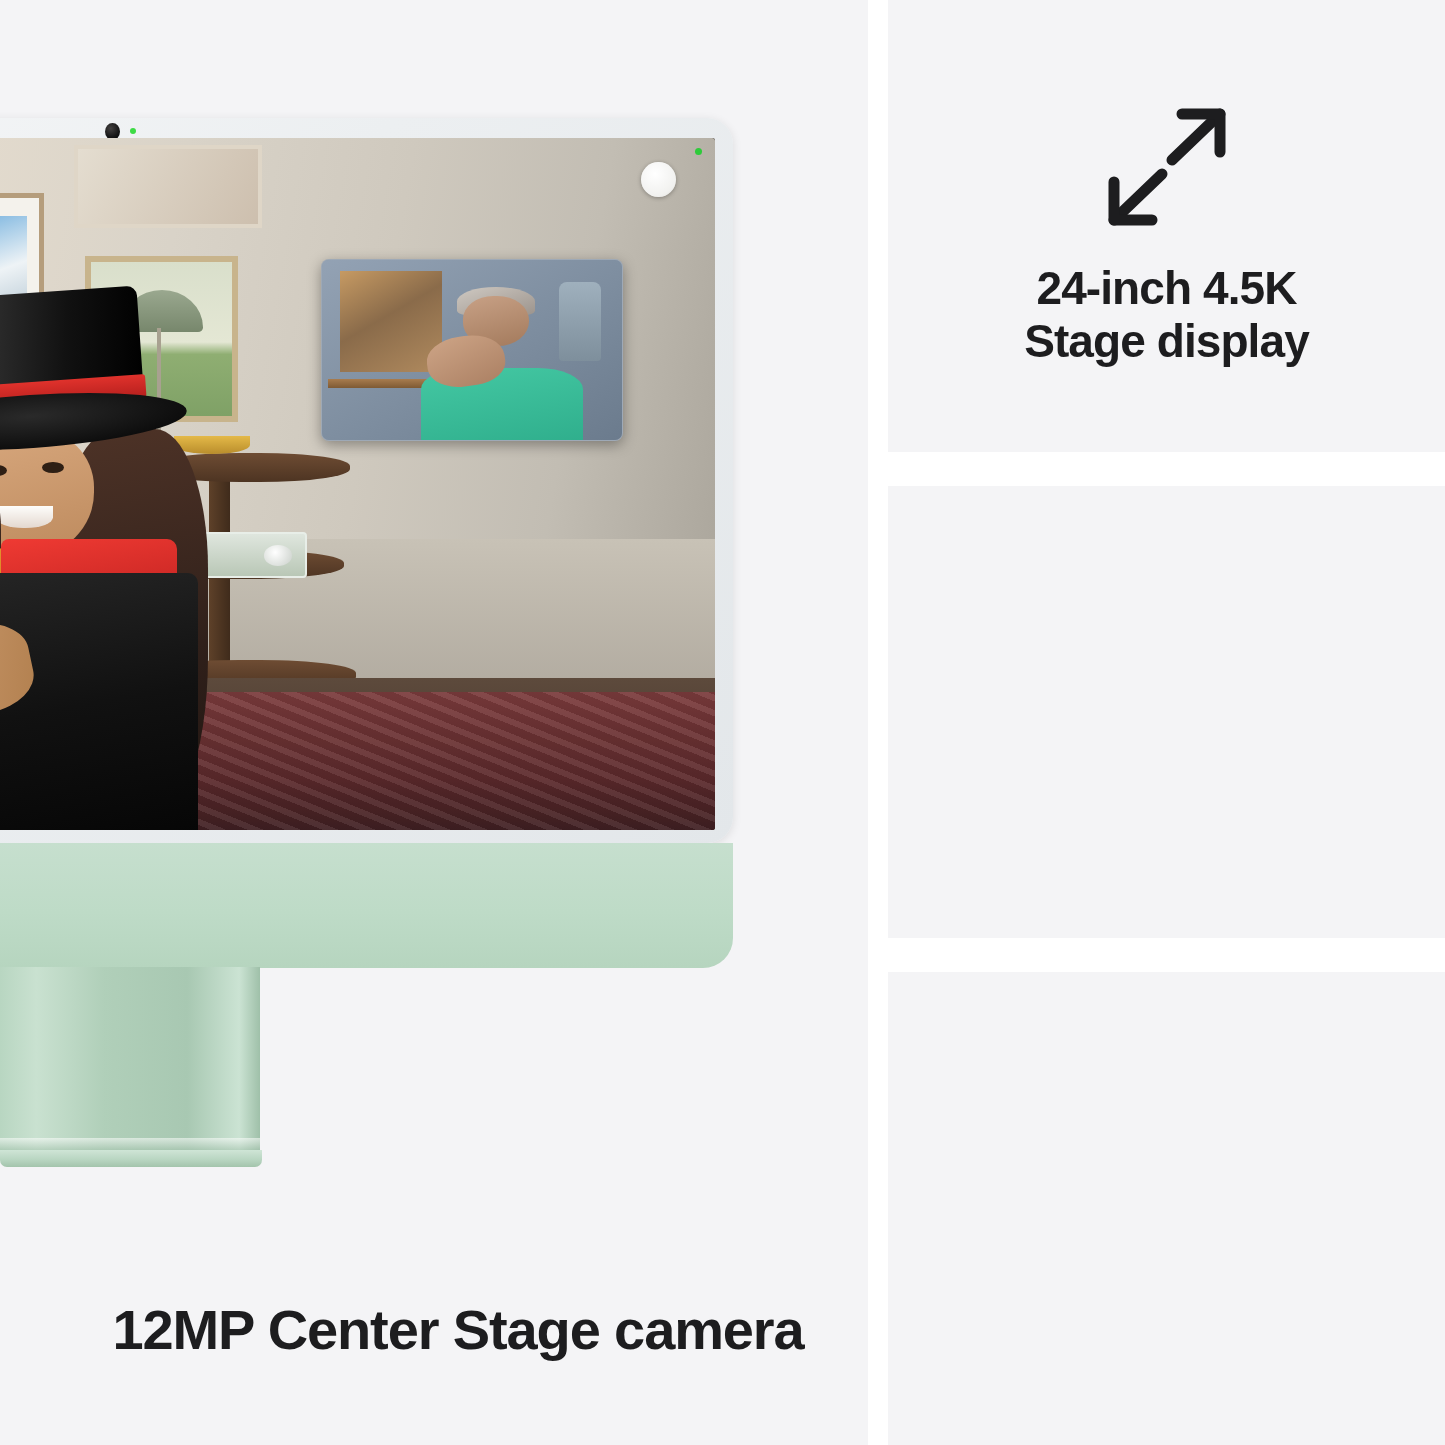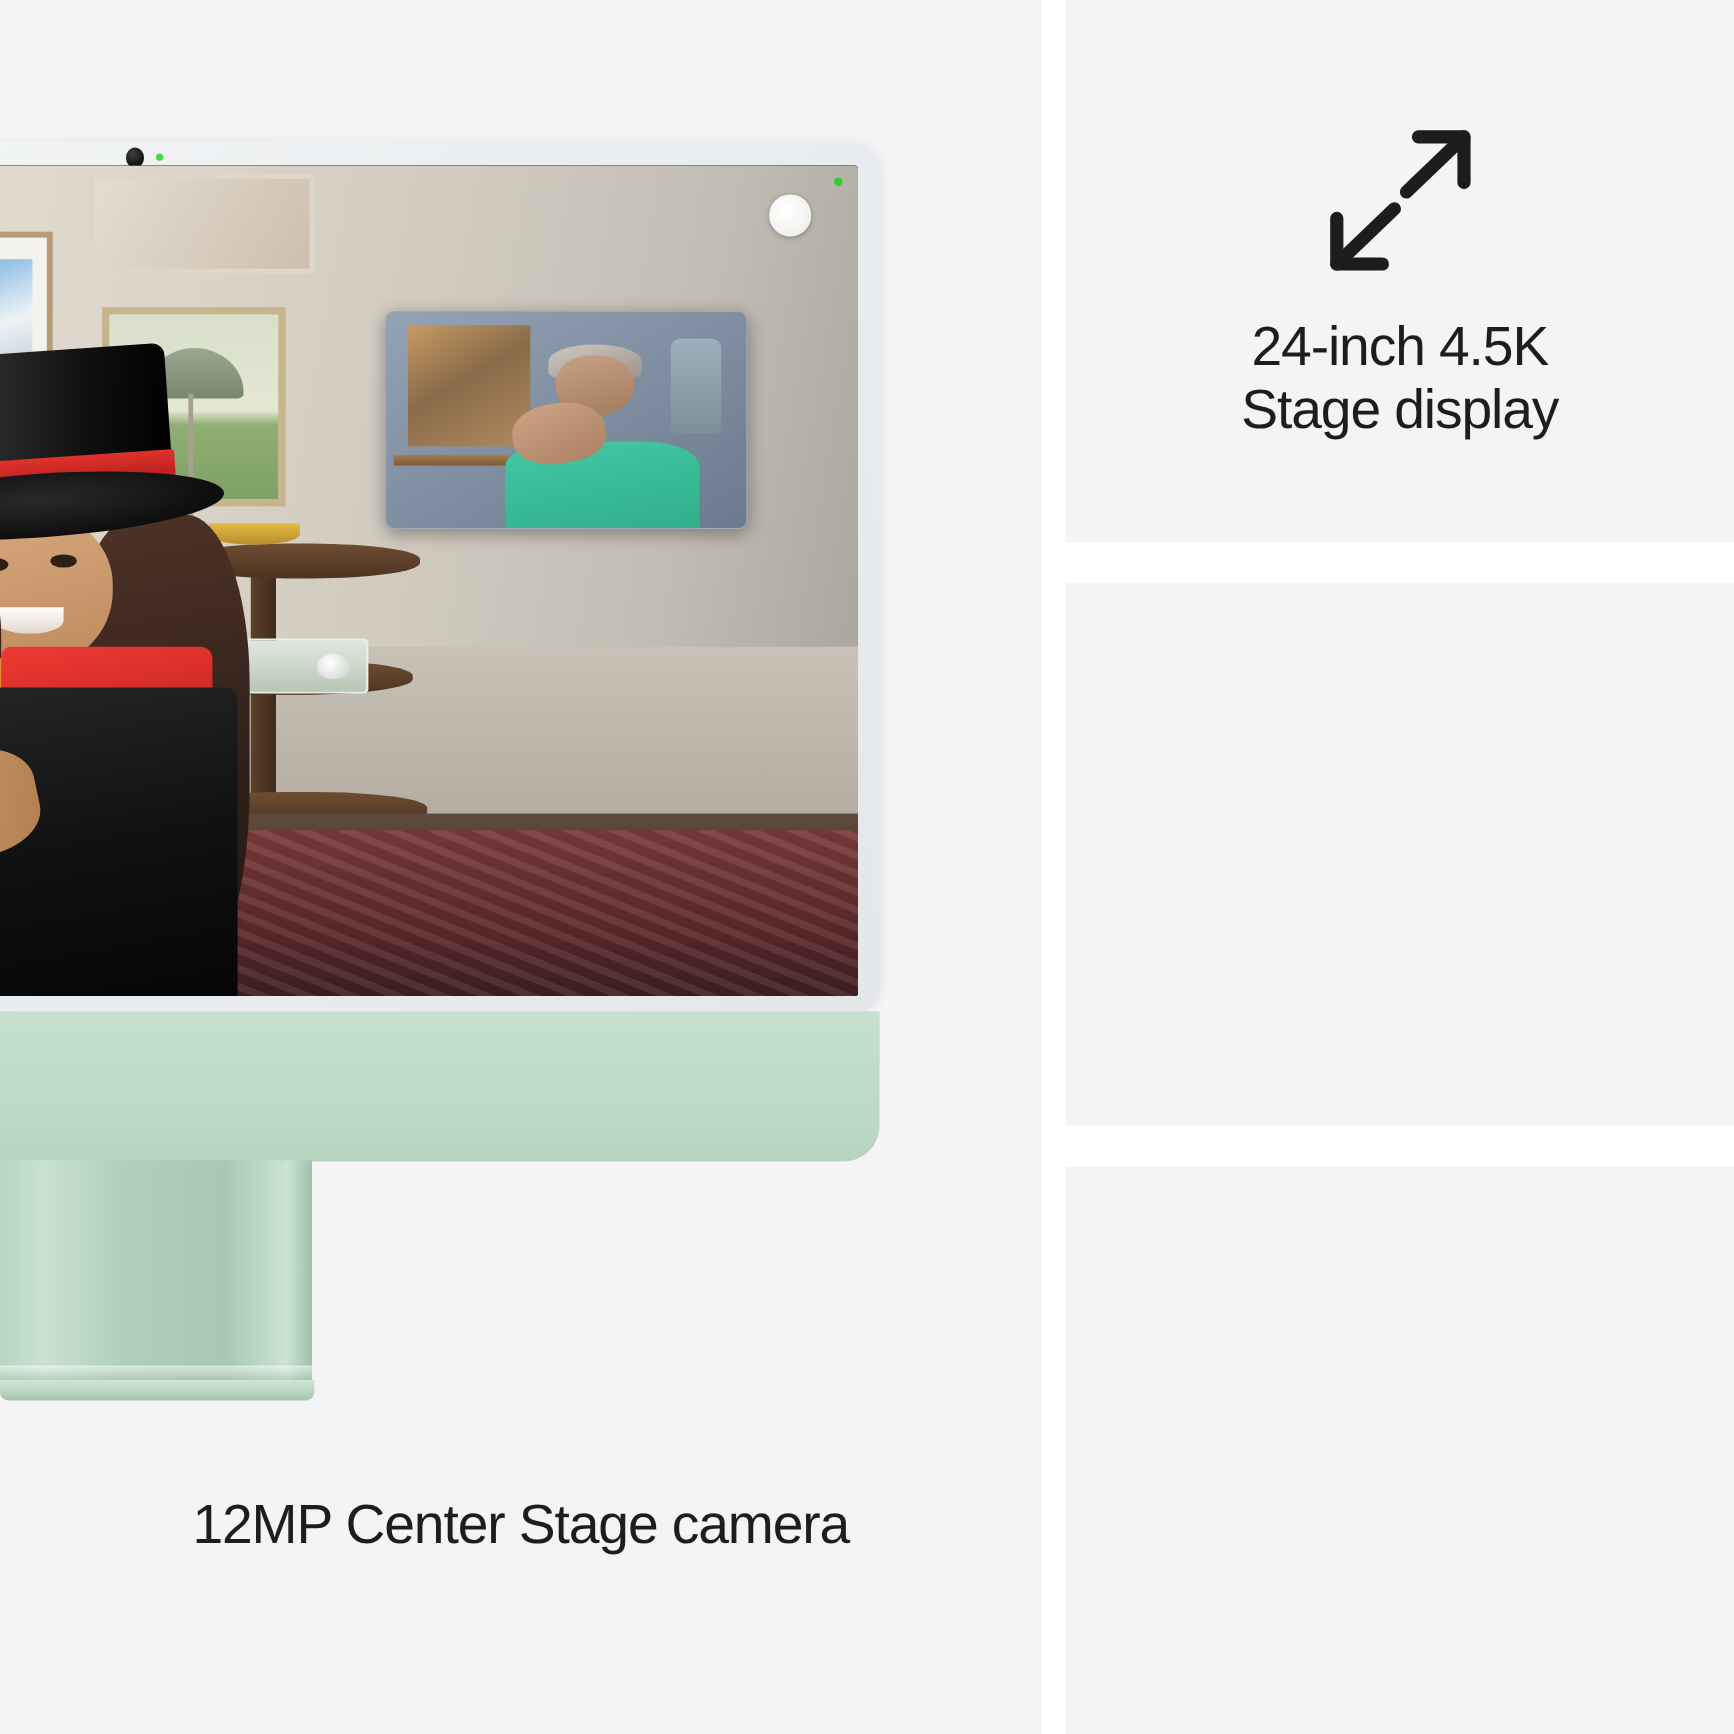--- a/index.html
+++ b/index.html
@@ -32,27 +32,27 @@
   #tile-mics     { left: 888px; top: 486px; width: 557px;  height: 452px;  }
   #tile-speakers { left: 888px; top: 972px; width: 557px;  height: 473px;  }
 
   
   .caption {
     position: absolute;
     left: 0;
     width: 100%;
     text-align: center;
     color: #1d1d1f;
-    font-weight: 400;
+    font-weight: 700;
     letter-spacing: -0.02em;
     line-height: 1.16;
     font-family: "Liberation Sans", sans-serif;
   }
   #caption-display  { top: 262px; font-size: 46px; }
-  #caption-camera   { top: 1244px; font-size: 46px; }
+  #caption-camera   { top: 1298px; font-size: 56px; margin-left: 24px; }
 
   
   .icon-wrap {
     position: absolute;
     left: 0;
     width: 100%;
     display: flex;
     justify-content: center;
     align-items: center;
   }

